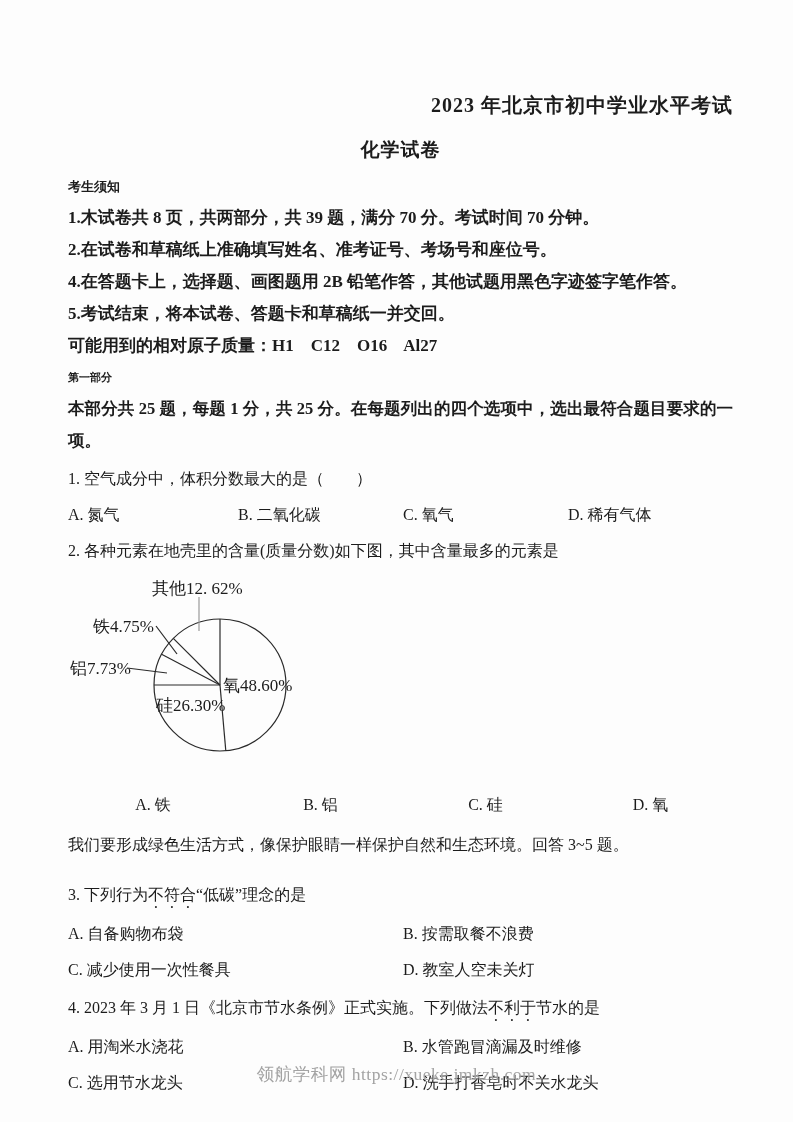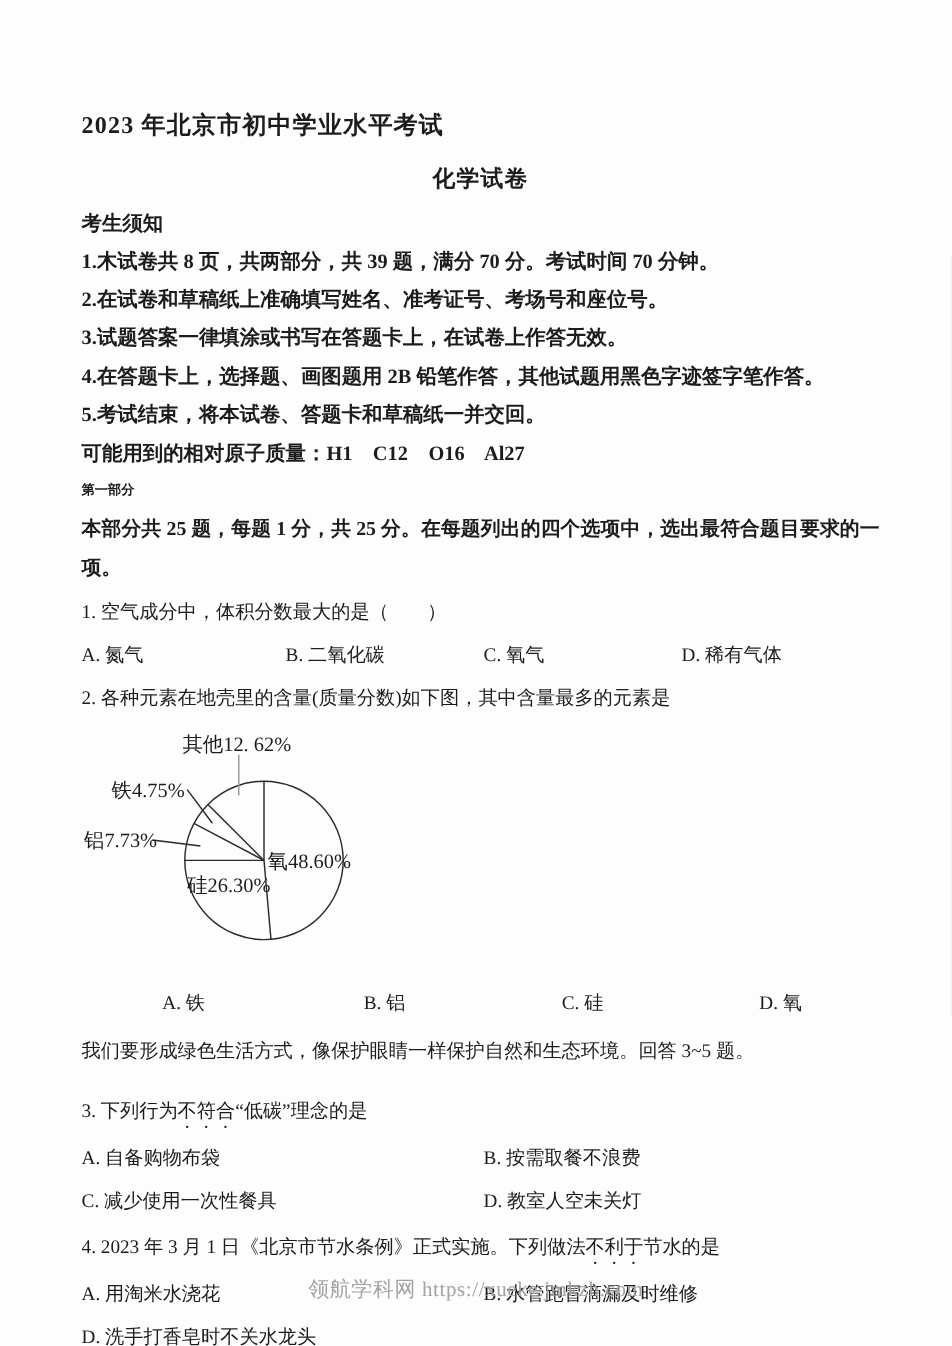--- a/index.html
+++ b/index.html
@@ -11,33 +11,33 @@
     color:#1c1c1c;
     font-family:"Liberation Serif","DejaVu Serif",serif;
     overflow:hidden;
     box-sizing:border-box;
   }
   .content{padding:0 60px 0 68px;}
   .pre{white-space:pre-wrap;}
 
   .exam-title{
     margin:92px 0 0;
-    text-align:left;
+    text-align:right;
     font-size:20px;line-height:26px;
     font-weight:bold;letter-spacing:1px;
   }
   .paper-title{
     margin:20px 0 0;
     text-align:center;
     font-size:19px;line-height:24px;
     font-weight:bold;letter-spacing:1px;
   }
   .notice-heading{
     margin:13px 0 0;
-    font-size:17px;line-height:24px;font-weight:bold;font-family:Liberation Serif, serif;
+    font-size:13px;line-height:24px;font-weight:bold;font-family:Liberation Serif, serif;
   }
   .bold-line{margin:0;font-size:17px;line-height:32px;font-weight:bold;}
   .notices{margin-top:3px;}
   .part-heading{
     margin:0;text-align:left;
     font-size:11px;line-height:31px;font-weight:bold;
   }
   .part-intro{
     margin:0;font-size:16.5px;line-height:32px;font-weight:bold;
     text-align:justify;
@@ -78,21 +78,20 @@
   <div class="content">
 
     <h1 class="exam-title">2023 年北京市初中学业水平考试</h1>
     <h2 class="paper-title">化学试卷</h2>
 
     <p class="notice-heading">考生须知</p>
 
     <div class="notices">
       <p class="bold-line">1.木试卷共 8 页，共两部分，共 39 题，满分 70 分。考试时间 70 分钟。</p>
       <p class="bold-line">2.在试卷和草稿纸上准确填写姓名、准考证号、考场号和座位号。</p>
-      <p class="bold-line">3.试题答案一律填涂或书写在答题卡上，在试卷上作答无效。</p>
       <p class="bold-line">4.在答题卡上，选择题、画图题用 2B 铅笔作答，其他试题用黑色字迹签字笔作答。</p>
       <p class="bold-line">5.考试结束，将本试卷、答题卡和草稿纸一并交回。</p>
       <p class="bold-line pre">可能用到的相对原子质量：H1    C12    O16    Al27</p>
     </div>
 
     <p class="part-heading">第一部分</p>
     <p class="part-intro">本部分共 25 题，每题 1 分，共 25 分。在每题列出的四个选项中，选出最符合题目要求的一项。</p>
 
     <p class="q-text pre">1. 空气成分中，体积分数最大的是（　　）</p>
     <div class="opt-row">
@@ -145,20 +144,21 @@
       <span class="opt-cell">C. 减少使用一次性餐具</span>
       <span class="opt-cell">D. 教室人空未关灯</span>
     </div>
 
     <p class="q-text" style="margin-top:10px;"><span>4. 2023 年 3 月 1 日《北京市节水条例》正式实施。下列做法</span><span class="em-dots">不利于</span><span>节水的是</span></p>
     <div class="opt-row two-col">
       <span class="opt-cell">A. 用淘米水浇花</span>
       <span class="opt-cell">B. 水管跑冒滴漏及时维修</span>
     </div>
     <div class="opt-row two-col">
+      <span class="opt-cell">C. 选用节水龙头</span>
       <span class="opt-cell">D. 洗手打香皂时不关水龙头</span>
     </div>
 
   </div>
 
   <div class="footer">
     <span>领航学科网 https://xueke.jmkzh.com</span>
   </div>
 </div>
 

